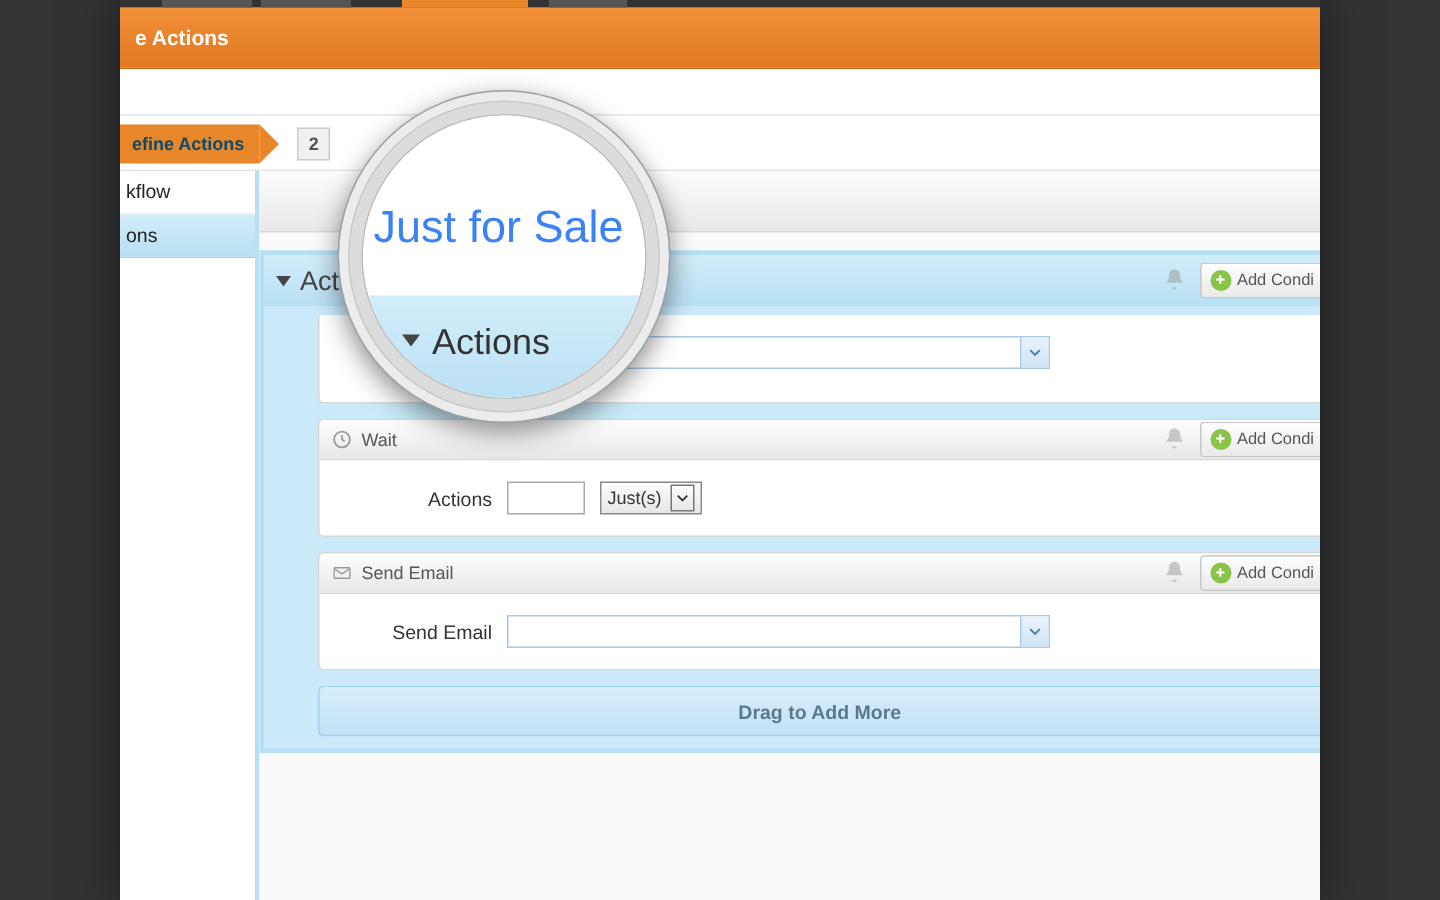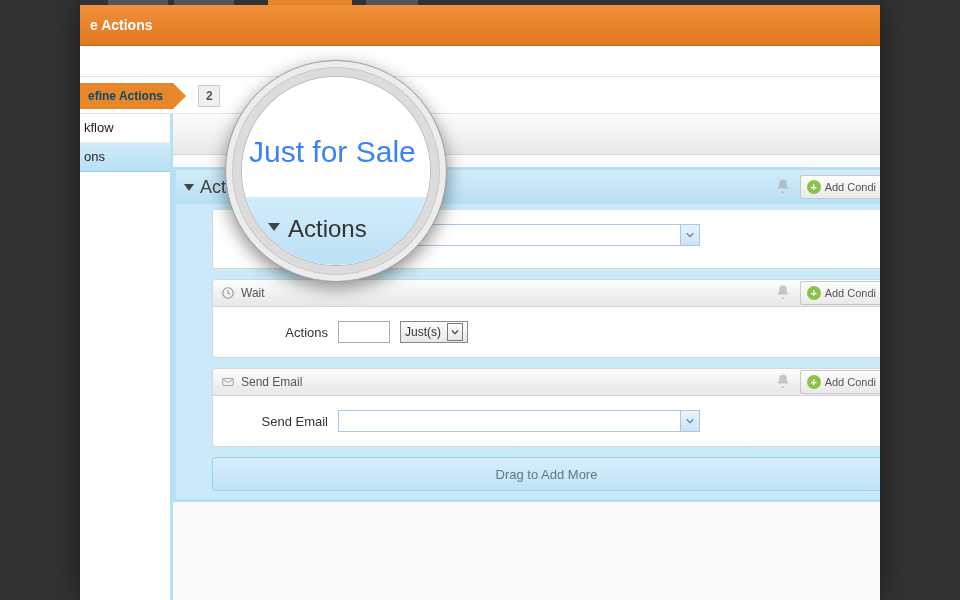--- a/index.html
+++ b/index.html
@@ -34,21 +34,21 @@
 .card-hd{height:26px;background:linear-gradient(#fdfdfd,#e7e7e7);border-bottom:1px solid #d7d7d7;display:flex;align-items:center;padding-left:8px;color:#555;font-size:12px;border-radius:4px 0 0 0}
 .card-hd .panel-toolbar{padding-right:0}
 .card-body{padding:14px 10px 14px 40px;display:flex;align-items:center;gap:10px;color:#444;font-size:13px}
 .lbl{min-width:75px;text-align:right;color:#333}
 .combo{height:20px;border:1px solid #a9c7e6;background:#fff;width:360px;position:relative}
 .combo .dd{position:absolute;right:0;top:0;width:18px;height:20px;background:linear-gradient(#eaf3fc,#cfe3f6);border-left:1px solid #a9c7e6;display:flex;align-items:center;justify-content:center}
 .dd svg{width:8px;height:8px}
 .txt{width:46px;height:18px;border:1px solid #aaa;background:#fff}
 .sel{height:20px;border:1px solid #888;background:linear-gradient(#fdfdfd,#e7e7e7);display:inline-flex;align-items:center;padding:0 4px;font-size:12px;color:#333}
 .sel .dd2{width:14px;height:16px;border:1px solid #777;margin-left:6px;display:flex;align-items:center;justify-content:center;background:linear-gradient(#fdfdfd,#e7e7e7)}
-.dragmore{margin:4px 0 0 0;height:32px;background:linear-gradient(#d8eefb,#bfe3f6);border:1px solid #9fd2ec;border-right:none;border-radius:4px 0 0 4px;display:flex;align-items:center;justify-content:center;color:#5a7a8c;font-weight:normal;font-size:13px}
+.dragmore{margin:4px 0 0 0;height:32px;background:linear-gradient(#d8eefb,#bfe3f6);border:1px solid #9fd2ec;border-right:none;border-radius:4px 0 0 4px;display:flex;align-items:center;justify-content:center;color:#5a7a8c;font-weight:bold;font-size:13px}
 .ico{display:inline-flex;width:14px;height:14px;align-items:center;justify-content:center;margin-right:6px}
 
 .lens{position:absolute;left:225px;top:60px;width:220px;height:220px;border-radius:50%;background:radial-gradient(circle at 38% 34%,rgba(255,255,255,.75),rgba(255,255,255,.15) 32%,rgba(255,255,255,0) 55%),#fff;border:1px solid #9aa0a5;box-shadow:0 6px 18px rgba(0,0,0,.45), inset 0 0 0 6px #ececec, inset 0 0 0 7px #c9c9c9, inset 0 0 0 15px #dcdcdc, inset 0 0 0 16px #bcbcbc;overflow:hidden}
 .lens-inner{position:absolute;left:16px;top:16px;right:16px;bottom:16px;border-radius:50%;overflow:hidden;background:#fff}
 .lens-content{position:absolute;left:0;top:0;right:0;bottom:0}
 .lens-title{position:absolute;left:7px;top:58px;font-size:30px;color:#3b82f6;white-space:nowrap}
 .lens-blue{position:absolute;left:0;top:120px;right:0;height:60px;background:linear-gradient(#d2ecf9,#b7e0f4);display:flex;align-items:flex-start;padding-top:18px;padding-left:26px}
 .lens-blue .tri{border-top:8px solid #444;border-left:6px solid transparent;border-right:6px solid transparent;margin-right:8px;margin-top:8px}
 .lens-actions{font-size:24px;color:#333}
 </style>

